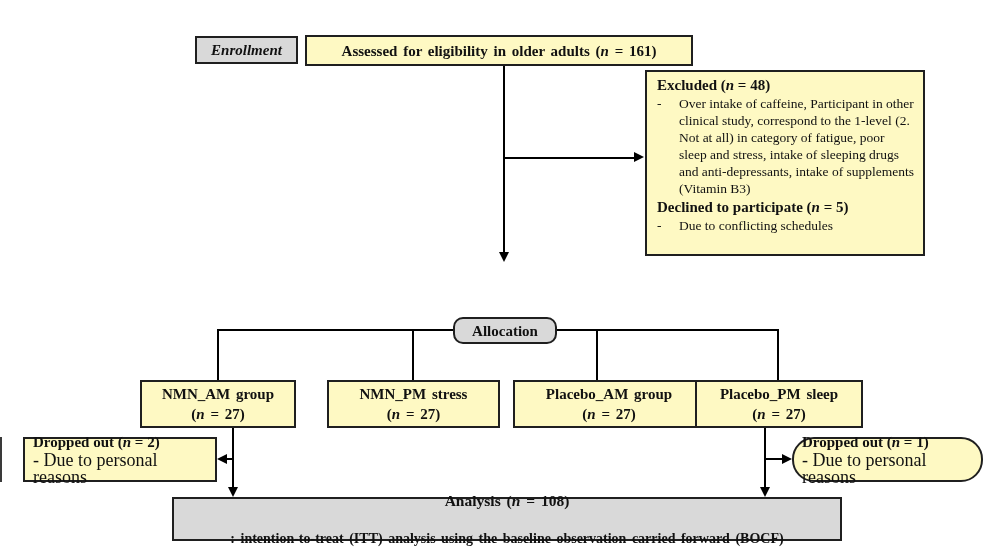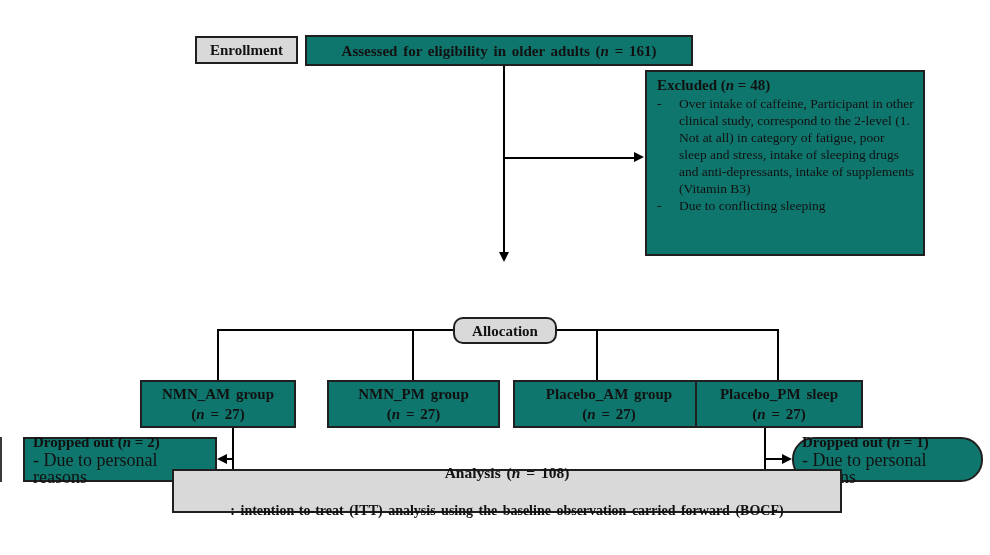--- a/index.html
+++ b/index.html
@@ -2,34 +2,34 @@
 <html><head>
 <meta charset="utf-8">
 <style>
   html,body{margin:0;padding:0;background:#fff;}
   #stage{
     position:relative;width:990px;height:555px;background:#ffffff;
     font-family:"Liberation Serif","DejaVu Serif",serif;color:#111;
     overflow:hidden;
   }
   .box{
-    position:absolute;box-sizing:border-box;border:2px solid #1f1f1f;background:#0f766e;
+    position:absolute;box-sizing:border-box;border:2px solid #1f1f1f;background:#fef9c3;
     display:flex;flex-direction:column;align-items:center;justify-content:center;
     text-align:center;font-weight:bold;z-index:2;word-spacing:2px;
   }
   .gray{background:#d9d9d9;}
   .left-align{align-items:flex-start;text-align:left;}
   .vline,.hline{position:absolute;background:#000;z-index:1;}
   .arrow{position:absolute;width:0;height:0;z-index:1;}
   .arrow-down{border-left:5px solid transparent;border-right:5px solid transparent;border-top:10px solid #000;}
   .arrow-right{border-top:5px solid transparent;border-bottom:5px solid transparent;border-left:10px solid #000;}
   .arrow-left{border-top:5px solid transparent;border-bottom:5px solid transparent;border-right:10px solid #000;}
   .t15{font-size:15px;line-height:20px;}
   
-  #enrollment-box{left:195px;top:36px;width:103px;height:28px;}
+  #enrollment-box{left:195px;top:36px;width:103px;height:28px;font-style:italic;}
   #assessed-box{left:305px;top:35px;width:388px;height:31px;}
   
   #excluded-box{left:645px;top:70px;width:280px;height:186px;padding:3px 8px 3px 10px;font-weight:normal;word-spacing:normal;justify-content:flex-start;}
   #excluded-box .hd{font-weight:bold;font-size:15px;line-height:20px;font-family:Liberation Serif, serif;}
   #excluded-box .item{display:flex;font-size:13.5px;line-height:17px;}
   #excluded-box .dash{width:22px;flex:0 0 22px;}
   #excluded-box .itxt{width:236px;}
   
   #randomization-box{left:319px;top:262px;width:372px;height:48px;}
   
@@ -40,21 +40,21 @@
   #group-2{left:327px;width:173px;}
   #group-3{left:513px;width:192px;}
   #group-4{left:695px;width:168px;}
   
   .dropout{top:437px;height:45px;padding:2px 4px 2px 8px;justify-content:center;word-spacing:normal;}
   #dropout-left-box{left:23px;width:194px;}
   #dropout-right-box{left:792px;width:191px;border-radius:22px;}
   .dropout .hd{font-weight:bold;font-size:15px;line-height:19px;font-family:Liberation Serif, serif;}
   .dropout .rs{font-weight:normal;font-size:18px;line-height:17px;}
   
-  #analysis-box{left:172px;top:469px;width:670px;height:44px;gap:19px;}
+  #analysis-box{left:172px;top:497px;width:670px;height:44px;gap:19px;}
   #analysis-box .l1{font-size:15.5px;line-height:21px;}
   #analysis-box .l2{font-size:14px;line-height:18px;}
   
   #edge-artifact{left:0;top:437px;width:2px;height:45px;background:#3a3a3a;position:absolute;}
 </style>
 </head>
 <body>
 
 <div id="stage">
 
@@ -84,39 +84,40 @@
   </div>
 
   <div id="assessed-box" class="box t15">
     <span>Assessed for eligibility in older adults (<i>n</i> = 161)</span>
   </div>
 
   <div id="excluded-box" class="box left-align">
     <div class="hd">Excluded (<i>n</i> = 48)</div>
     <div class="item">
       <span class="dash">-</span>
-      <span class="itxt">Over intake of caffeine, Participant in other clinical study, correspond to the 2-level (1. Not at all) in category of fatigue, poor sleep and stress, intake of sleeping drugs and anti-depressants, intake of supplements (Vitamin B3)</span>
+      <span class="itxt">Over intake of caffeine, Participant in other clinical study, correspond to the 1-level (2. Not at all) in category of fatigue, poor sleep and stress, intake of sleeping drugs and anti-depressants, intake of supplements (Vitamin B3)</span>
     </div>
+    <div class="hd">Declined to participate (<i>n</i> = 5)</div>
     <div class="item">
       <span class="dash">-</span>
-      <span class="itxt">Due to conflicting sleeping</span>
+      <span class="itxt">Due to conflicting schedules</span>
     </div>
   </div>
 
 
   <div id="allocation-box" class="box gray t15">
     <span>Allocation</span>
   </div>
 
   <div id="group-1" class="box group t15">
     <div>NMN_AM group</div>
     <div>(<i>n</i> = 27)</div>
   </div>
   <div id="group-2" class="box group t15">
-    <div>NMN_PM group</div>
+    <div>NMN_PM stress</div>
     <div>(<i>n</i> = 27)</div>
   </div>
   <div id="group-3" class="box group t15">
     <div>Placebo_AM group</div>
     <div>(<i>n</i> = 27)</div>
   </div>
   <div id="group-4" class="box group t15">
     <div>Placebo_PM sleep</div>
     <div>(<i>n</i> = 27)</div>
   </div>

